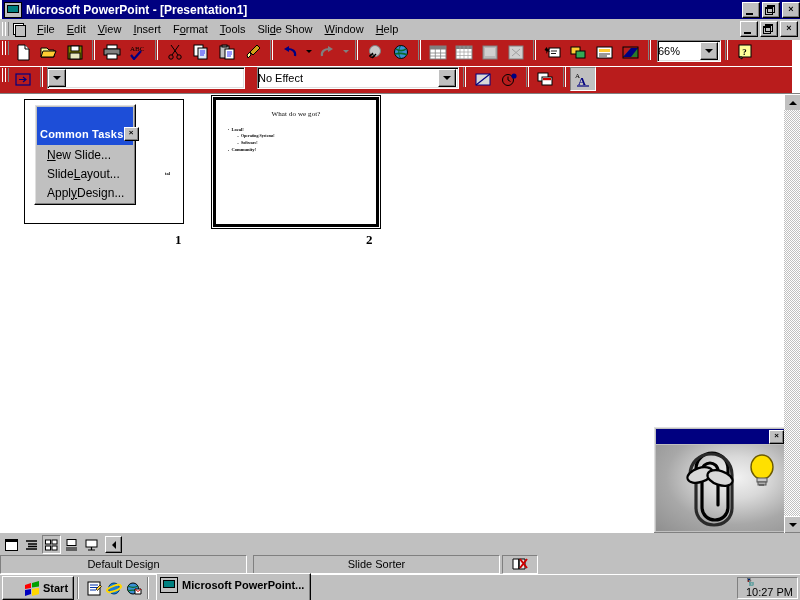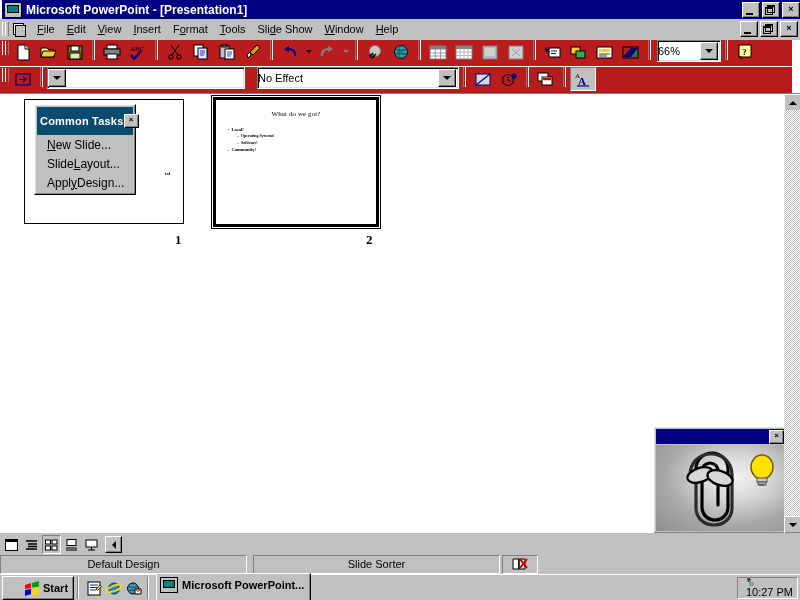--- a/index.html
+++ b/index.html
@@ -184,22 +184,22 @@
 
   
   .floattb {
     position: absolute; background: #c0c0c0;
     border-top: 1px solid #ffffff; border-left: 1px solid #ffffff;
     border-right: 1px solid #000000; border-bottom: 1px solid #000000;
     box-shadow: inset -1px -1px 0 #808080, inset 1px 1px 0 #dfdfdf;
     padding: 2px;
   }
   .floattb-title {
-    height: 28px; background: #0c4a6e; display:flex; align-items:center;
-    padding: 0 1px 0 3px;
+    height: 22px; background: #1d4ed8; display:flex; align-items:center;
+    padding: 16px 1px 0 3px;
   }
   .floattb-title .cap{
     color:#fff; font-size:11px; font-weight:bold; flex:1; white-space:nowrap;
     letter-spacing:0.2px;
   }
   .floattb-close{
     width:13px;height:12px;background:#c0c0c0;
     border-top:1px solid #ffffff;border-left:1px solid #ffffff;
     border-right:1px solid #000;border-bottom:1px solid #000;
     box-shadow: inset -1px -1px 0 #808080;

